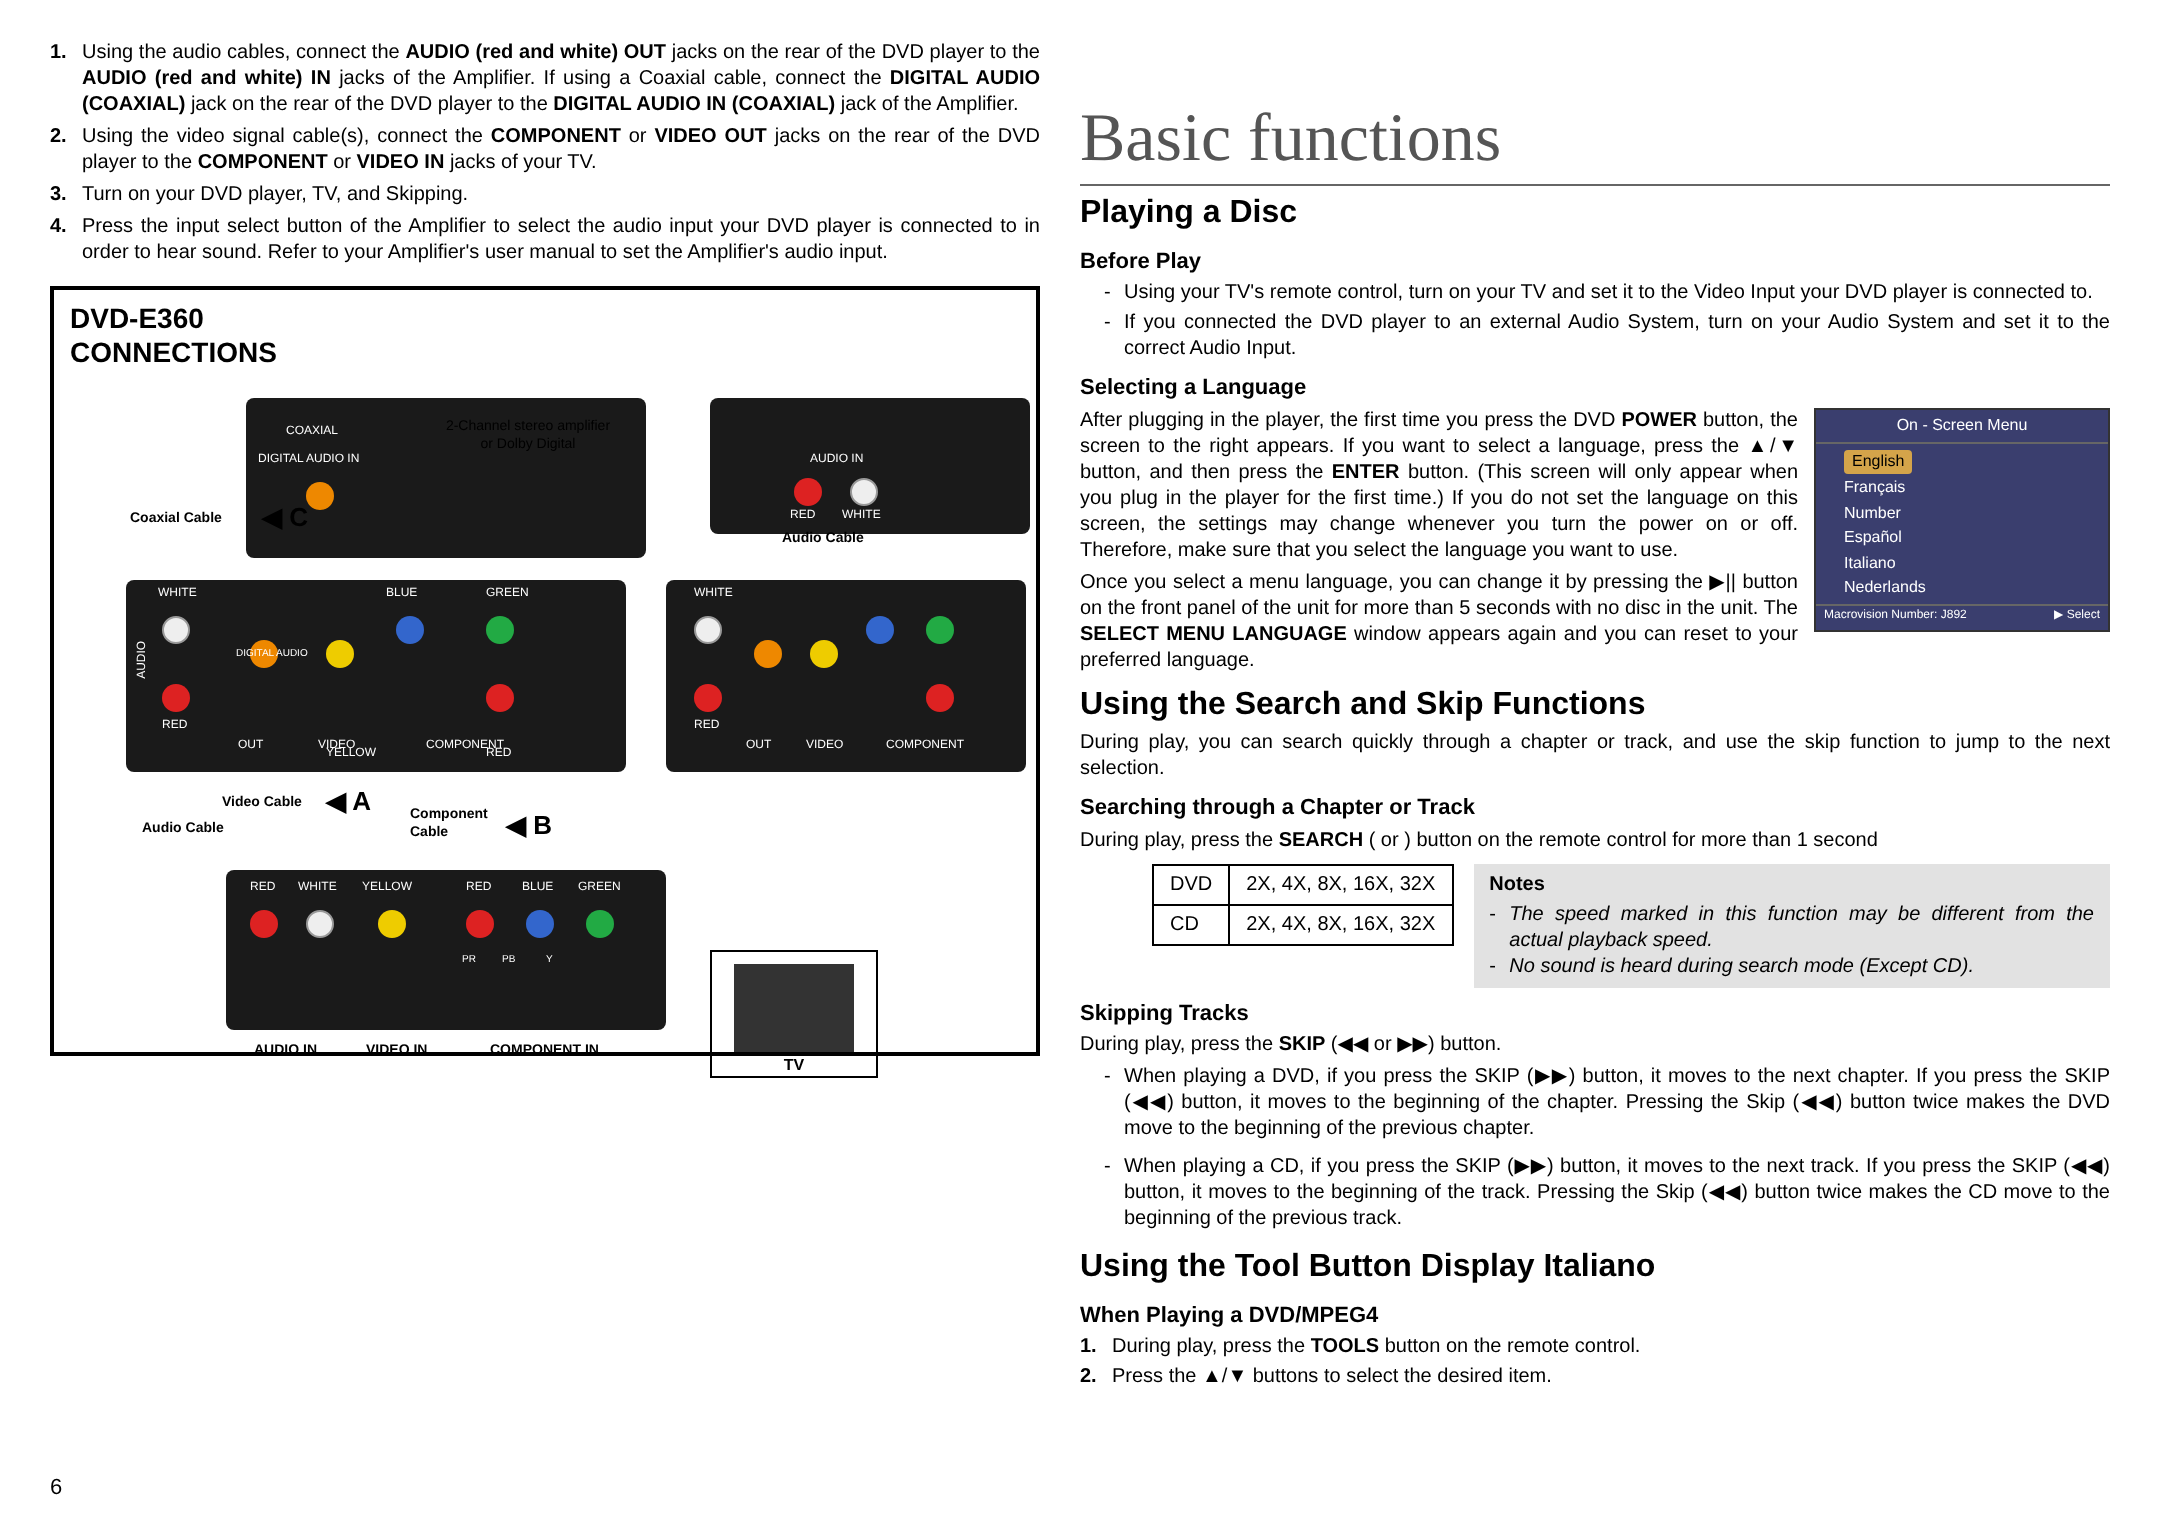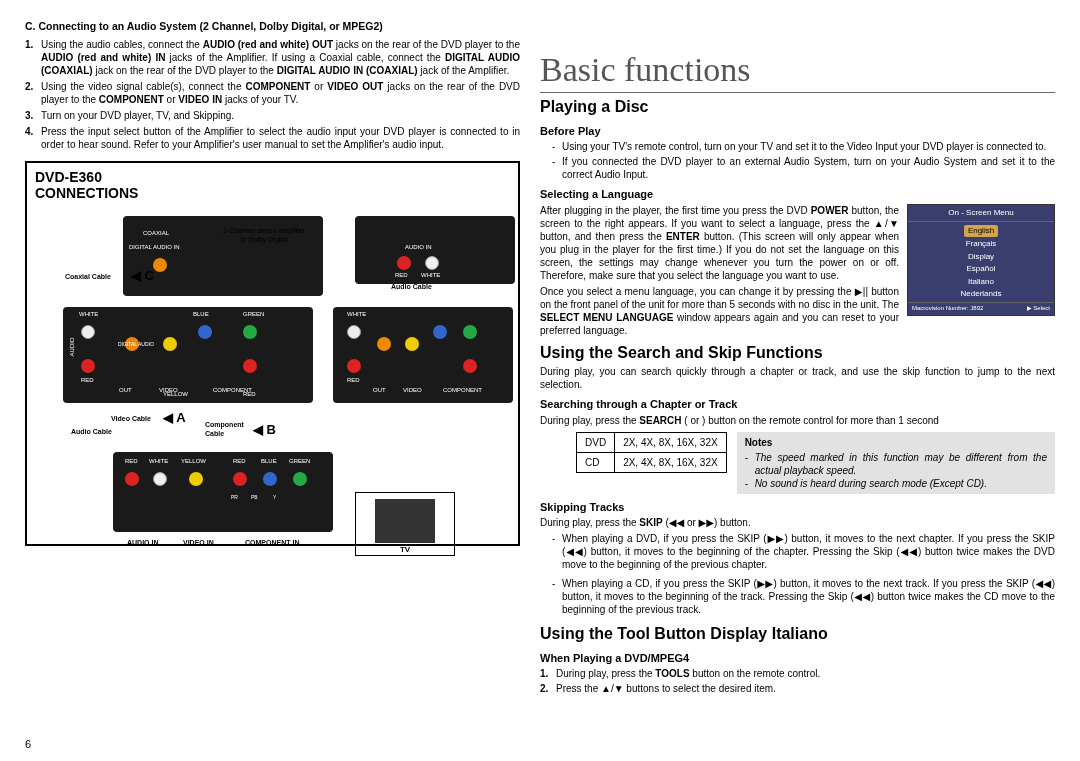--- a/index.html
+++ b/index.html
@@ -68,21 +68,21 @@
   }
   
   .blackbox {
     position: absolute;
     background: #1a1a1a;
     border-radius: 4px;
   }
   .amp { top: 14px; left: 88px; width: 200px; height: 80px; }
   .dvd-back { top: 105px; left: 28px; width: 250px; height: 96px; }
   .dvd-back2 { top: 105px; left: 298px; width: 180px; height: 96px; }
-  .tv { position:absolute; top: 290px; left: 320px; width: 100px; height: 64px; border: 1px solid #000;}
+  .tv { position:absolute; top: 290px; left: 320px; width: 84px; height: 64px; border: 1px solid #000;}
   .tv .screen { width: 60px; height: 44px; background: #333; margin: 6px auto 0; }
   .tv .lbl { font-size: 8px; text-align: center; margin-top: 2px; font-weight: bold;}
   .tiny-label { position:absolute; font-size: 7px; font-weight: bold; }
   .arrow-label { position:absolute; font-size: 13px; font-weight: bold; }
   .bottombox { position:absolute; top: 250px; left: 78px; width: 220px; height: 80px; background:#1a1a1a; border-radius:4px;}
   .amp2 { top: 14px; left: 320px; width: 160px; height: 68px; background:#1a1a1a; border-radius:4px; position:absolute;}
 
   .big-title {
     font-family: Georgia, 'Times New Roman', serif;
     font-size: 34px;
@@ -115,21 +115,21 @@
     width: 148px;
     background: #3a3e6e;
     color: #fff;
     font-size: 8px;
     margin-left: 8px;
     margin-bottom: 4px;
     border: 1px solid #333;
   }
   .osd-menu .head { text-align: center; padding: 3px; font-size: 8px; border-bottom: 1px solid #666;}
   .osd-menu .items { padding: 2px 14px; }
-  .osd-menu .items div { padding: 1px 0; text-align: center; }
+  .osd-menu .items div { padding: 1px 0; }
   .osd-menu .items .selected { background: #d4a44a; color:#000; padding: 1px 4px; display:inline-block; border-radius:2px;}
   .osd-menu .foot { font-size: 6px; padding: 2px 4px; border-top:1px solid #666; display:flex; justify-content:space-between;}
 
   .speed-table {
     border: 1px solid #000;
     border-collapse: collapse;
     font-size: 10px;
     margin-top: 2px;
     float: left;
     margin-right: 10px;
@@ -167,21 +167,20 @@
   .jack.red{background:#d22;}
   .jack.yellow{background:#ec0;}
   .jack.blue{background:#36c;}
   .jack.green{background:#2a4;}
   .jack.orange{background:#e80;}
 </style>
 </head>
 <body>
 
 <div class="left-col">
-  <div class="section-title-c">C. Connecting to an Audio System (2 Channel, Dolby Digital, or MPEG2)</div>
 
   <ol class="steps">
     <li>
       <span class="num">1.</span>
       <span class="txt">
         <span>Using the audio cables, connect the </span><span class="bold">AUDIO (red and white) OUT</span><span> jacks on the rear of the DVD player to the </span><span class="bold">AUDIO (red and white) IN</span><span> jacks of the Amplifier. If using a Coaxial cable, connect the </span><span class="bold">DIGITAL AUDIO (COAXIAL)</span><span> jack on the rear of the DVD player to the </span><span class="bold">DIGITAL AUDIO IN (COAXIAL)</span><span> jack of the Amplifier.</span>
       </span>
     </li>
     <li>
       <span class="num">2.</span>
@@ -311,21 +310,21 @@
       </li>
   </ul>
 
   <div class="h3">Selecting a Language</div>
 
   <div class="osd-menu">
     <div class="head">On - Screen Menu</div>
     <div class="items">
       <div><span class="selected">English</span></div>
       <div>Français</div>
-      <div>Display</div>
+      <div>Number</div>
       <div>Español</div>
       <div>Italiano</div>
       <div>Nederlands</div>
     </div>
     <div class="foot">
       <span>Macrovision Number: J892</span>
       <span>▶ Select</span>
     </div>
   </div>
 

